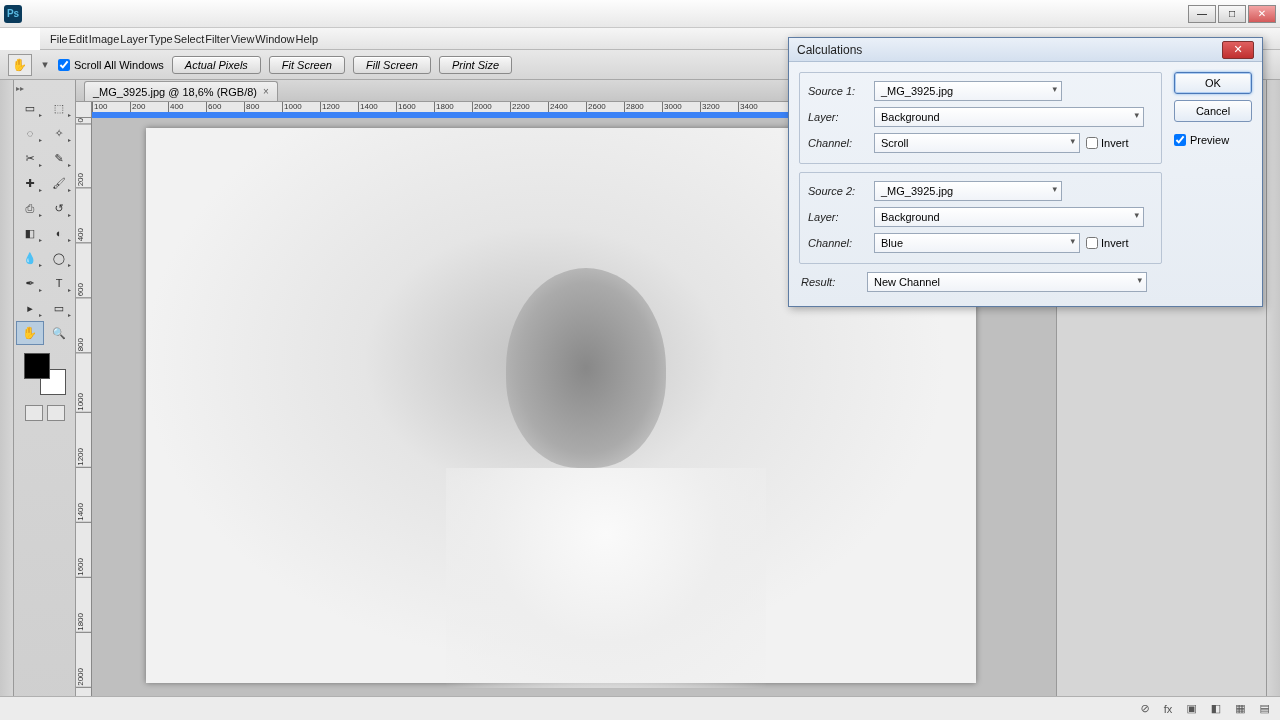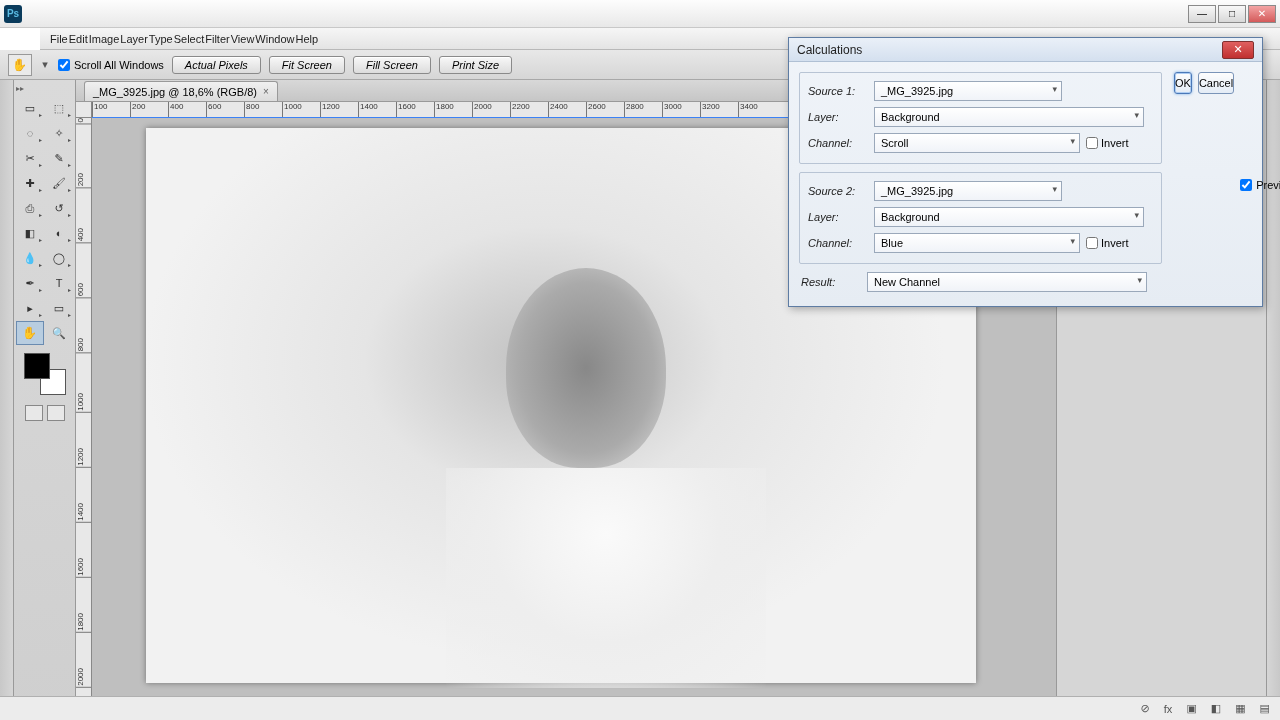--- a/index.html
+++ b/index.html
@@ -38,21 +38,21 @@
 .colorwells .bg { position:absolute; bottom:0; right:0; width:26px; height:26px; background:#fff; border:1px solid #555;}
 .mini-icons { margin-top:10px; display:flex; gap:4px;}
 .mini-icons .mi { width:18px; height:16px; border:1px solid #888; background:#e8e8e8;}
 
 
 .docarea { flex:1; background:#bfbfbf; position:relative; overflow:hidden;}
 .tabstrip { height:22px; background:linear-gradient(#d8d8d8,#c6c6c6); border-bottom:1px solid #999; display:flex; align-items:flex-end; padding-left:8px;}
 .doctab { height:20px; background:linear-gradient(#f0f0f0,#dcdcdc); border:1px solid #999; border-bottom:none; border-radius:3px 3px 0 0; padding:0 8px; display:flex; align-items:center; gap:6px; font-size:10px;}
 .doctab .x { color:#666; font-size:10px;}
 .doc-inner { position:absolute; top:22px; left:0; right:0; bottom:22px; background:#bfbfbf;}
-.ruler-h { position:absolute; top:0; left:16px; right:0; height:16px; background:#e8e8e8; border-bottom:1px solid #3b82f6; overflow:hidden;}
+.ruler-h { position:absolute; top:0; left:16px; right:0; height:16px; background:#e8e8e8; border-bottom:6px solid #3b82f6; overflow:hidden;}
 .ruler-v { position:absolute; top:16px; left:0; width:16px; bottom:0; background:#e8e8e8; border-right:1px solid #888; overflow:hidden;}
 .ruler-corner { position:absolute; top:0; left:0; width:16px; height:16px; background:#e8e8e8; border-right:1px solid #888; border-bottom:1px solid #888;}
 .ruler-h .tick { position:absolute; top:0; height:16px; border-left:1px solid #777; font-size:8px; color:#333; padding-left:1px;}
 .ruler-v .tick { position:absolute; left:0; width:16px; border-top:1px solid #777; font-size:8px; color:#333; writing-mode:vertical-rl; transform:rotate(180deg); padding-top:1px;}
 .canvas-wrap { position:absolute; top:16px; left:16px; right:0; bottom:0; background:#bfbfbf; overflow:hidden;}
 .canvas { position:absolute; top:10px; left:54px; width:830px; height:555px; background:#e8e9ea; box-shadow:0 0 6px rgba(0,0,0,.4);}
 .photo { width:100%; height:100%; background: radial-gradient(ellipse 400px 300px at 48% 42%, #bfbfbf 0%, #e5e5e5 45%, #f2f2f2 100%); position:relative;}
 .photo::before { content:""; position:absolute; top:140px; left:360px; width:160px; height:200px; background: radial-gradient(ellipse at center, #888 0%, #aaa 60%, transparent 100%); border-radius:50% 50% 45% 45%;}
 .photo::after { content:""; position:absolute; top:340px; left:300px; width:320px; height:220px; background: radial-gradient(ellipse at 50% 30%, #fafafa 0%, #eee 50%, transparent 100%);}
 .cursor-arrow { position:absolute; top:155px; left:915px; font-size:14px; color:#000; z-index:50; text-shadow:1px 1px 0 #fff;}
@@ -72,21 +72,21 @@
 
 .app-status { position:absolute; bottom:0; left:0; right:0; height:24px; background:#ececec; border-top:1px solid #b0b0b0; display:flex; align-items:center; justify-content:flex-end; padding:0 10px; gap:14px; color:#555; font-size:12px;}
 
 
 .dialog { position:absolute; top:37px; left:788px; width:475px; background:linear-gradient(#f0f4f9,#e6ecf3); border:1px solid #5e7ca3; box-shadow:2px 2px 8px rgba(0,0,0,.3); z-index:100;}
 .dlg-title { height:24px; background:linear-gradient(#eaf0f8,#d4e0ef); border-bottom:1px solid #b0c0d4; display:flex; align-items:center; padding:0 8px;}
 .dlg-title .t { font-size:12px; color:#222;}
 .dlg-title .xbtn { margin-left:auto; width:32px; height:18px; background:linear-gradient(#e06060,#c03030); border:1px solid #803030; color:#fff; display:flex; align-items:center; justify-content:center; font-size:11px; border-radius:2px;}
 .dlg-body { padding:10px 10px 14px 10px; display:flex; gap:12px;}
 .dlg-left { flex:1;}
-.dlg-right { width:78px; display:flex; flex-direction:row; gap:6px;}
+.dlg-right { width:78px; display:flex; flex-direction:column; gap:6px;}
 .dlg-btn { height:22px; border:1px solid #7a94b8; border-radius:3px; background:linear-gradient(#fdfdfd,#e4ecf6); display:flex; align-items:center; justify-content:center; font-size:11px;}
 .dlg-btn.ok { border:1px solid #4a78b8; box-shadow:0 0 0 1px #aecdf2 inset, 0 0 3px #7ab0e8;}
 .dlg-chk { display:flex; align-items:center; gap:4px; margin-top:6px; font-size:11px;}
 .dlg-chk input { width:12px; height:12px;}
 
 .fieldset { border:1px solid #b8c4d4; border-radius:2px; padding:8px 8px 10px 8px; margin-bottom:8px; position:relative;}
 .row { display:flex; align-items:center; gap:6px; margin-bottom:6px;}
 .row:last-child { margin-bottom:0;}
 .row .lbl { width:60px; text-align:left; color:#222;font-style:italic;}
 .select { flex:1; height:20px; border:1px solid #9aa8ba; background:linear-gradient(#fff,#f0f3f8); display:flex; align-items:center; padding:0 18px 0 6px; position:relative; font-size:11px;}

